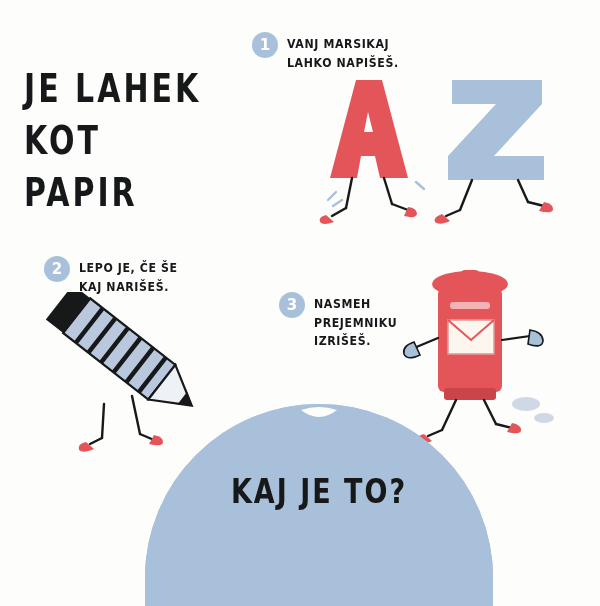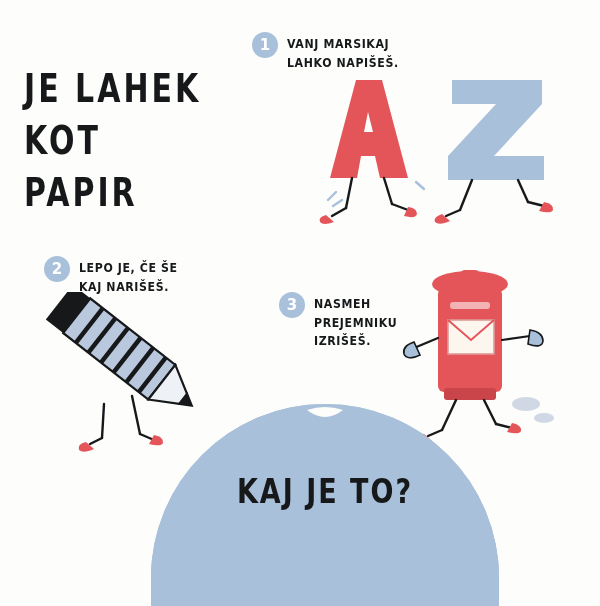--- a/index.html
+++ b/index.html
@@ -78,21 +78,21 @@
 
   
   .art { position: absolute; }
   #art-letters { left: 296px; top: 70px; width: 265px; height: 160px; }
   #art-pencil  { left: 28px;  top: 292px; width: 190px; height: 175px; }
   #art-mailbox { left: 398px; top: 262px; width: 170px; height: 190px; }
 
   
   #arch {
     position: absolute;
-    left: 151px;
+    left: 145px;
     top: 404px;
     width: 348px;
     height: 202px;
   }
   .arch-label {
     position: absolute;
     left: 0;
     top: 68px;
     width: 348px;
     text-align: center;

